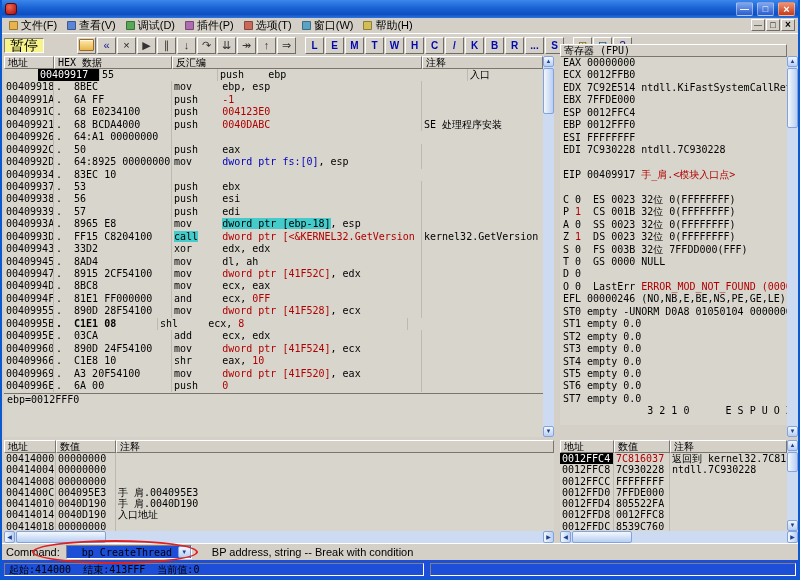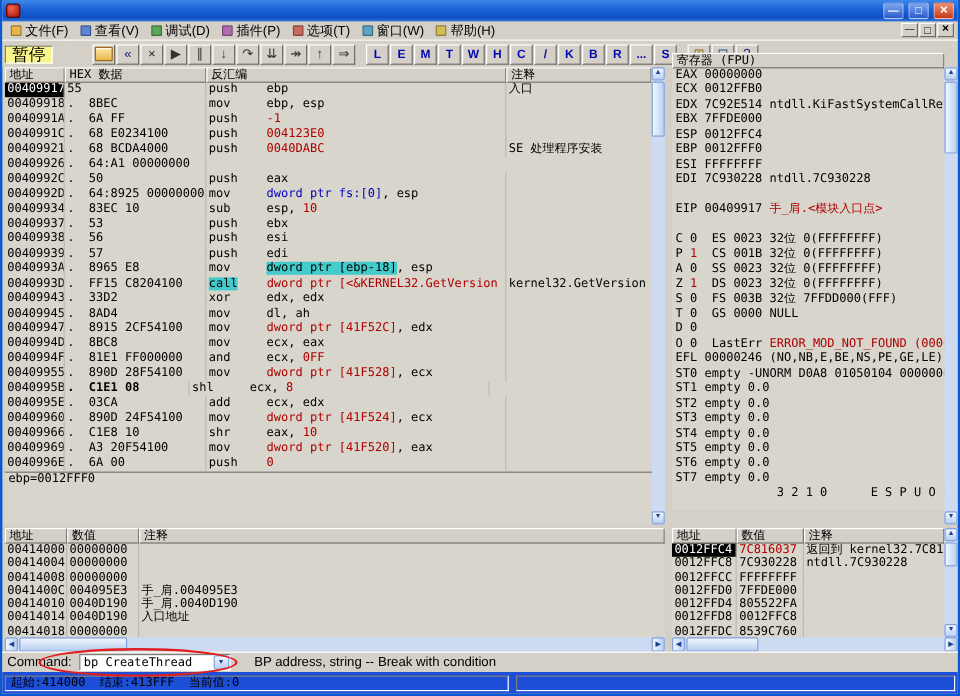--- a/index.html
+++ b/index.html
@@ -75,22 +75,22 @@
   .vscroll .sthumb{left:0;width:11px;}
   .hscroll .sthumb{top:0;height:12px;background:linear-gradient(180deg,#F2F7FE,#B8CFF2);}
 
   
   .info-pane{position:absolute;background:#D8D5CC;border-top:1px solid #7A766E;}
   .info-line{height:12.45px;line-height:12.45px;padding-left:3px;white-space:pre;}
 
   
   .command-bar{position:absolute;left:0;right:0;top:543px;height:17px;background:#D4D0C8;border-top:1px solid #fff;
     display:flex;align-items:center;padding:0 4px;gap:6px;}
-  .cmd-combo{width:126px;height:14px;background:#ffffff;border:1px solid;border-color:#808080 #fff #fff #808080;
-    display:flex;align-items:center;}
+  .cmd-combo{width:126px;height:14px;background:#1d4ed8;border:1px solid;border-color:#808080 #fff #fff #808080;
+    display:flex;align-items:center;padding-left:12px;}
   .cmd-value{flex:1;padding-left:3px;white-space:nowrap;overflow:hidden;}
   .cmd-drop{width:13px;height:12px;background:linear-gradient(180deg,#F2F7FE,#B8CFF2);border:1px solid #84A3DC;border-radius:2px;
     font-size:6px;line-height:10px;text-align:center;color:#1D3F8F;}
   .cmd-hint{margin-left:14px;color:#000;}
 
   
   .status-bar{position:absolute;left:0;right:0;top:560px;height:18px;background:#1d4ed8;display:flex;align-items:center;gap:6px;padding:2px;}
   .sb-cell{height:13px;border:1px solid;border-color:#808080 #fff #fff #808080;line-height:11px;padding:0 4px;white-space:pre;}
 
   .red-ellipse{position:absolute;left:30px;top:540px;width:166px;height:24px;border:2px solid #E02020;border-radius:50%;
@@ -249,21 +249,21 @@
   <div class="pane mono" style="left:2px;top:56px;width:539px;height:337px;">
     <div class="phead">
       <div class="phcell" style="width:50px;">地址</div>
       <div class="phcell" style="width:118px;">HEX 数据</div>
       <div class="phcell" style="width:250px;">反汇编</div>
       <div class="phcell" style="flex:1;">注释</div>
     </div>
     <div class="rows">
 
         <div class="drow sel">
-          <span class="cell cell-addr" style="width:50px;">00409917</span>
+          <span class="cell cell-addr" style="width:62px;margin-left:34px;">00409917</span>
           <span class="cell" style="width:118px;">55</span>
           <span class="cell" style="width:250px;"><span class="cl-k">push    </span><span class="cl-k">ebp</span></span>
           <span class="cell">入口</span>
         </div>
 
         <div class="drow">
           <span class="cell cell-addr" style="width:50px;">00409918</span>
           <span class="cell" style="width:118px;">.  8BEC</span>
           <span class="cell" style="width:250px;"><span class="cl-k">mov     </span><span class="cl-k">ebp, esp</span></span>
           <span class="cell"></span>
@@ -306,21 +306,20 @@
         <div class="drow">
           <span class="cell cell-addr" style="width:50px;">0040992D</span>
           <span class="cell" style="width:118px;">.  64:8925 00000000</span>
           <span class="cell" style="width:250px;"><span class="cl-k">mov     </span><span class="cl-b">dword ptr fs:[0]</span><span class="cl-k">, esp</span></span>
           <span class="cell"></span>
         </div>
 
         <div class="drow">
           <span class="cell cell-addr" style="width:50px;">00409934</span>
           <span class="cell" style="width:118px;">.  83EC 10</span>
-          <span class="cell" style="width:250px;"><span class="cl-k">sub     </span><span class="cl-k">esp, </span><span class="cl-r">10</span></span>
           <span class="cell"></span>
         </div>
 
         <div class="drow">
           <span class="cell cell-addr" style="width:50px;">00409937</span>
           <span class="cell" style="width:118px;">.  53</span>
           <span class="cell" style="width:250px;"><span class="cl-k">push    </span><span class="cl-k">ebx</span></span>
           <span class="cell"></span>
         </div>
 

